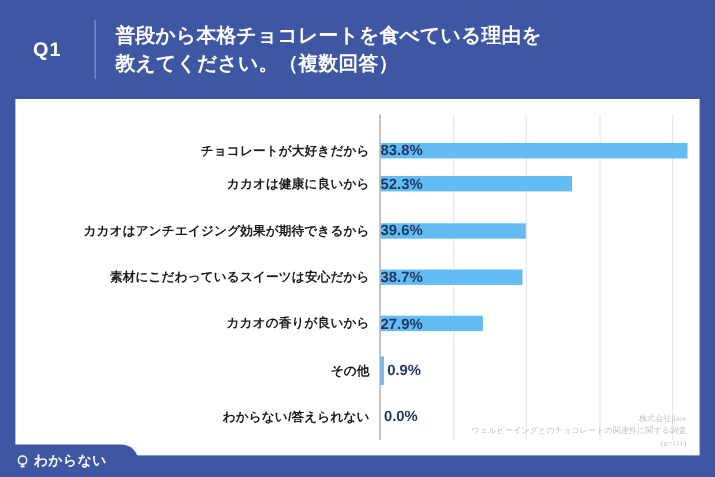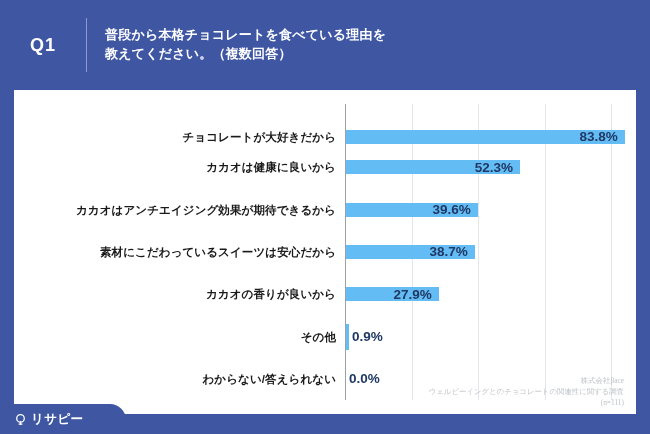--- a/index.html
+++ b/index.html
@@ -46,21 +46,21 @@
   }
   #header-divider {
     width: 1px;
     height: 54px;
     background: #8b9bcc;
     margin: 0 18px 0 8px;
     flex: 0 0 auto;
   }
   #question-text {
     color: #ffffff;
-    font-size: 13px;
+    font-size: 18px;
     font-weight: bold;
     line-height: 1.45;
     letter-spacing: 0.2px;
     white-space: pre-line;
   }
 
   
   #card {
     position: absolute;
     left: 14px;
@@ -145,21 +145,21 @@
     margin-left: 3px;
   }
 
   
   .bar-inner {
     position: relative;
     height: 14px;
     background: #64bcf4;
     display: flex;
     align-items: center;
-    justify-content: flex-end;
+    justify-content: flex-start;
     box-sizing: border-box;
     padding-right: 7px;
   }
   .bar-inner .bar-value { color: #1f3864; }
 
   
   #credits {
     position: absolute;
     right: 12px;
     bottom: 6px;
@@ -288,16 +288,16 @@
       <div>(n=111)</div>
     </div>
   </div>
 
   <div id="logo-plate">
     <svg id="logo-pin" viewBox="0 0 24 24">
       <circle cx="12" cy="10" r="7" fill="none" stroke="#ffffff" stroke-width="2.4"></circle>
       <rect x="10.7" y="15" width="2.6" height="7" fill="#ffffff"></rect>
       <rect x="8.5" y="19.4" width="7" height="2.2" fill="#ffffff"></rect>
     </svg>
-    <div id="logo-text">リサピー</div>
+    <div id="logo-text">わからない</div>
   </div>
 
 </div>
 
 </body></html>

